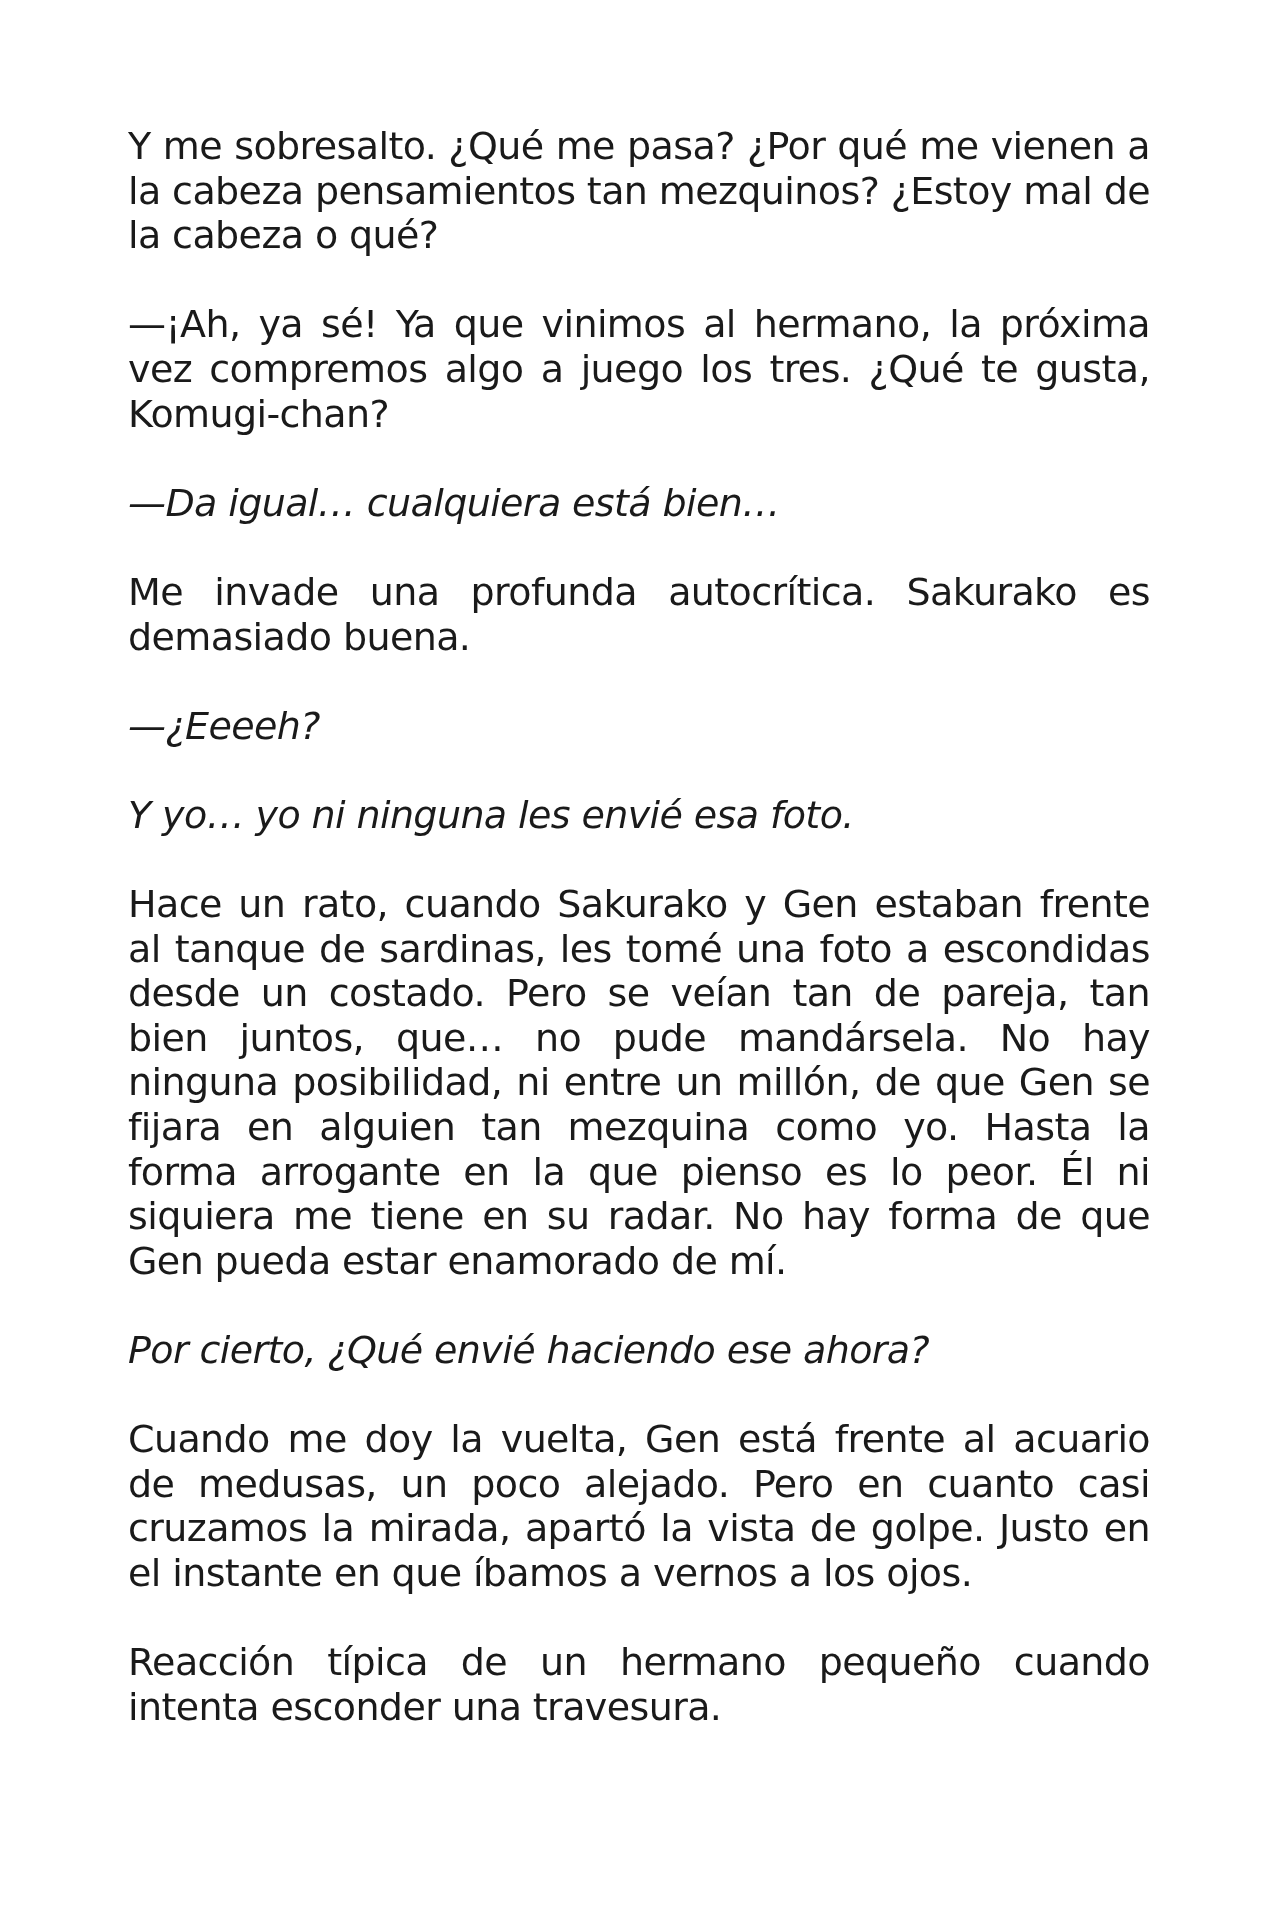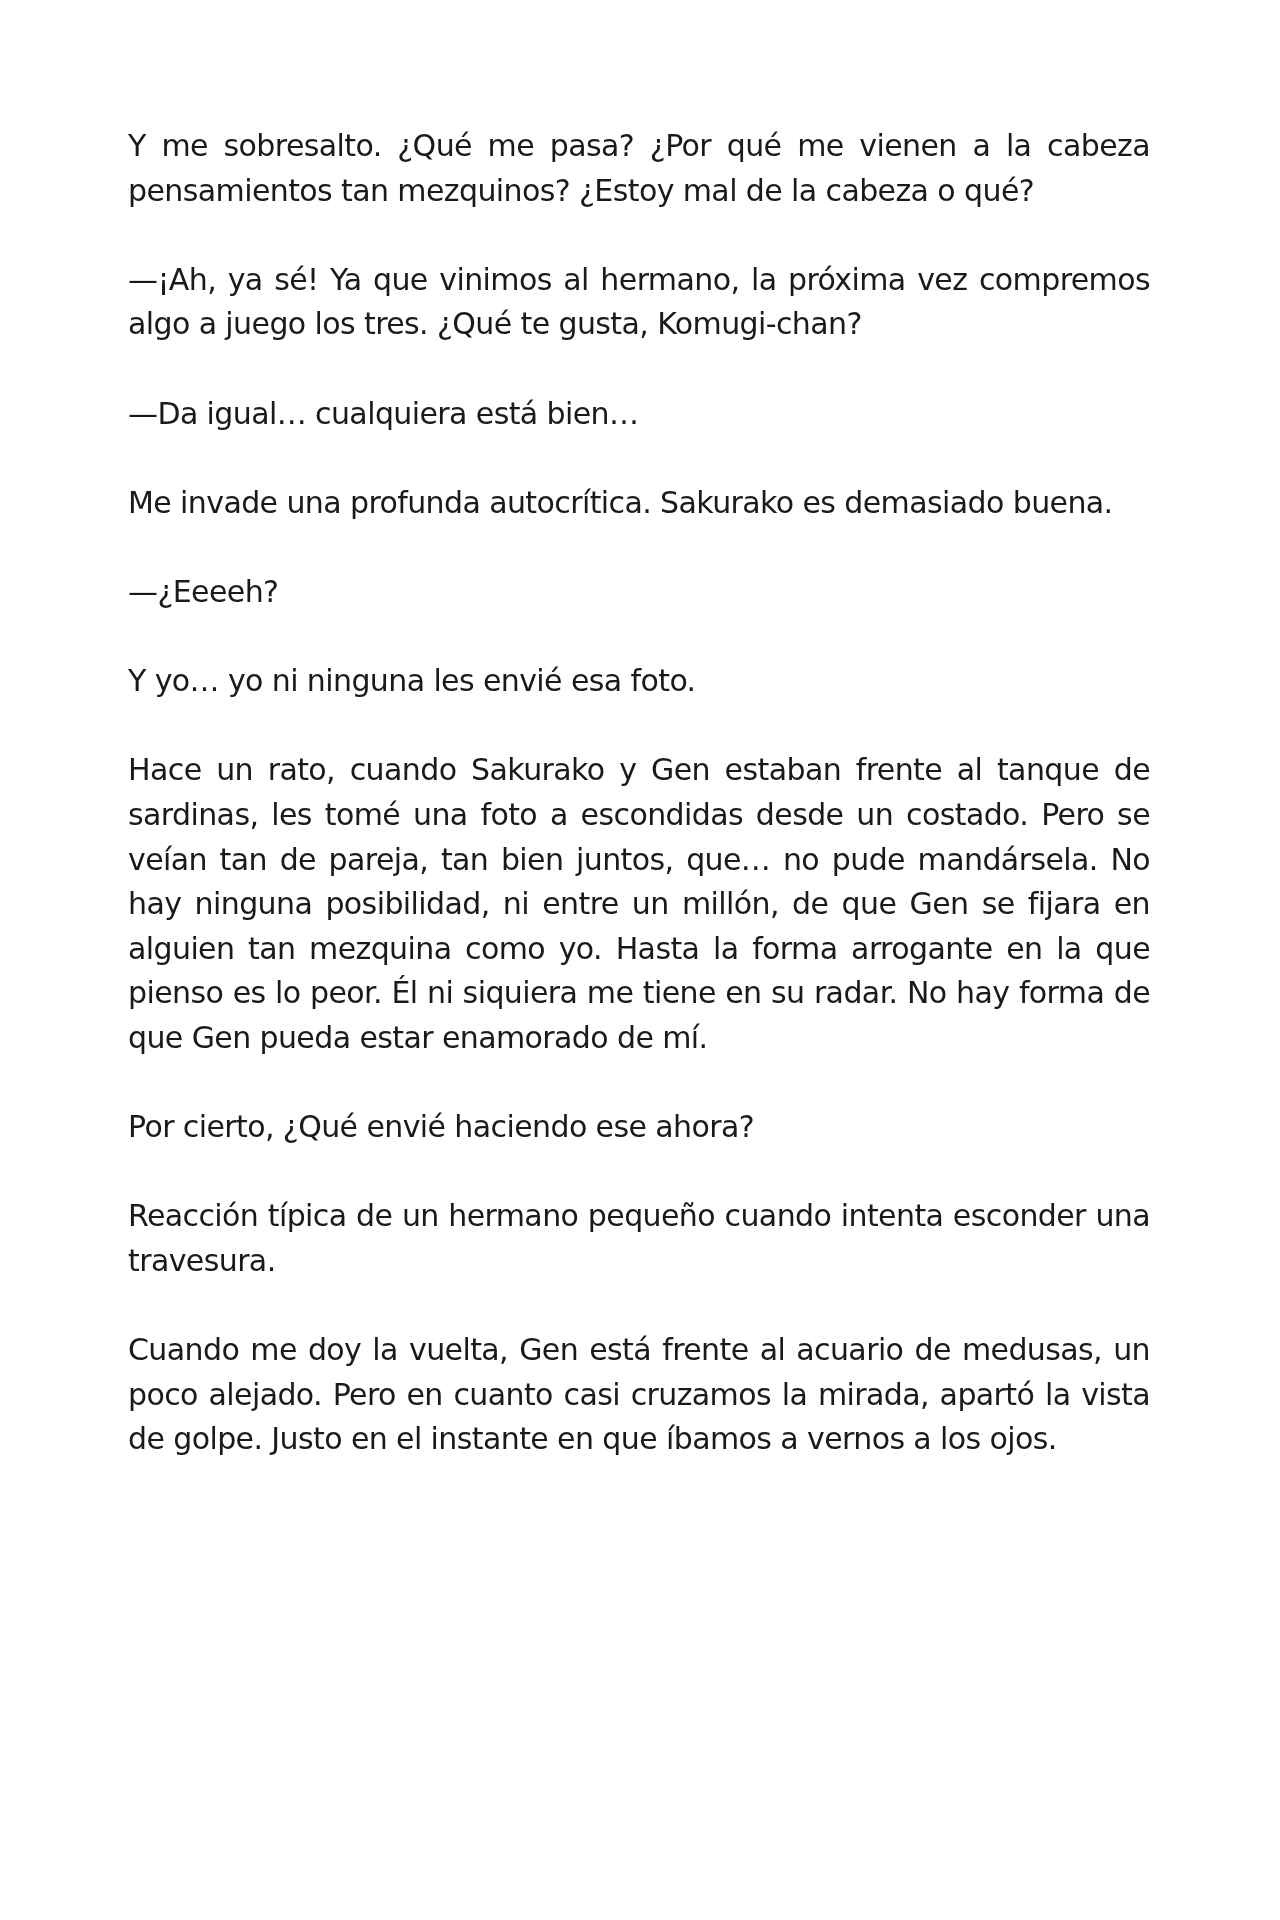--- a/index.html
+++ b/index.html
@@ -13,41 +13,42 @@
       position: relative;
       overflow: hidden;
     }
     .page {
       position: absolute;
       left: 128px;
       top: 124px;
       width: 1022px;
       color: #1a1a1a;
       font-family: "DejaVu Sans", sans-serif;
-      font-size: 30px;
+      font-size: 38px;
       line-height: 44.6px;
       letter-spacing: -0.6px;
       word-spacing: 0px;
     }
     .para {
       margin: 0 0 44.6px 0;
       text-align: justify;
       text-align-last: left;
     }
     .para.short {
       text-align: left;
+      font-style: italic;
     }
   </style>
 </head>
 <body>
 
 <main class="page">
   <p class="para">Y me sobresalto. ¿Qué me pasa? ¿Por qué me vienen a la cabeza pensamientos tan mezquinos? ¿Estoy mal de la cabeza o qué?</p>
   <p class="para">—¡Ah, ya sé! Ya que vinimos al hermano, la próxima vez compremos algo a juego los tres. ¿Qué te gusta, Komugi-chan?</p>
   <p class="para short">—Da igual… cualquiera está bien…</p>
   <p class="para">Me invade una profunda autocrítica. Sakurako es demasiado buena.</p>
   <p class="para short">—¿Eeeeh?</p>
   <p class="para short">Y yo… yo ni ninguna les envié esa foto.</p>
   <p class="para">Hace un rato, cuando Sakurako y Gen estaban frente al tanque de sardinas, les tomé una foto a escondidas desde un costado. Pero se veían tan de pareja, tan bien juntos, que… no pude mandársela. No hay ninguna posibilidad, ni entre un millón, de que Gen se fijara en alguien tan mezquina como yo. Hasta la forma arrogante en la que pienso es lo peor. Él ni siquiera me tiene en su radar. No hay forma de que Gen pueda estar enamorado de mí.</p>
   <p class="para short">Por cierto, ¿Qué envié haciendo ese ahora?</p>
+  <p class="para">Cuando me doy la vuelta, Gen está frente al acuario de medusas, un poco alejado. Pero en cuanto casi cruzamos la mirada, apartó la vista de golpe. Justo en el instante en que íbamos a vernos a los ojos.</p>
   <p class="para">Reacción típica de un hermano pequeño cuando intenta esconder una travesura.</p>
-  <p class="para">Cuando me doy la vuelta, Gen está frente al acuario de medusas, un poco alejado. Pero en cuanto casi cruzamos la mirada, apartó la vista de golpe. Justo en el instante en que íbamos a vernos a los ojos.</p>
 </main>
 
 </body></html>

